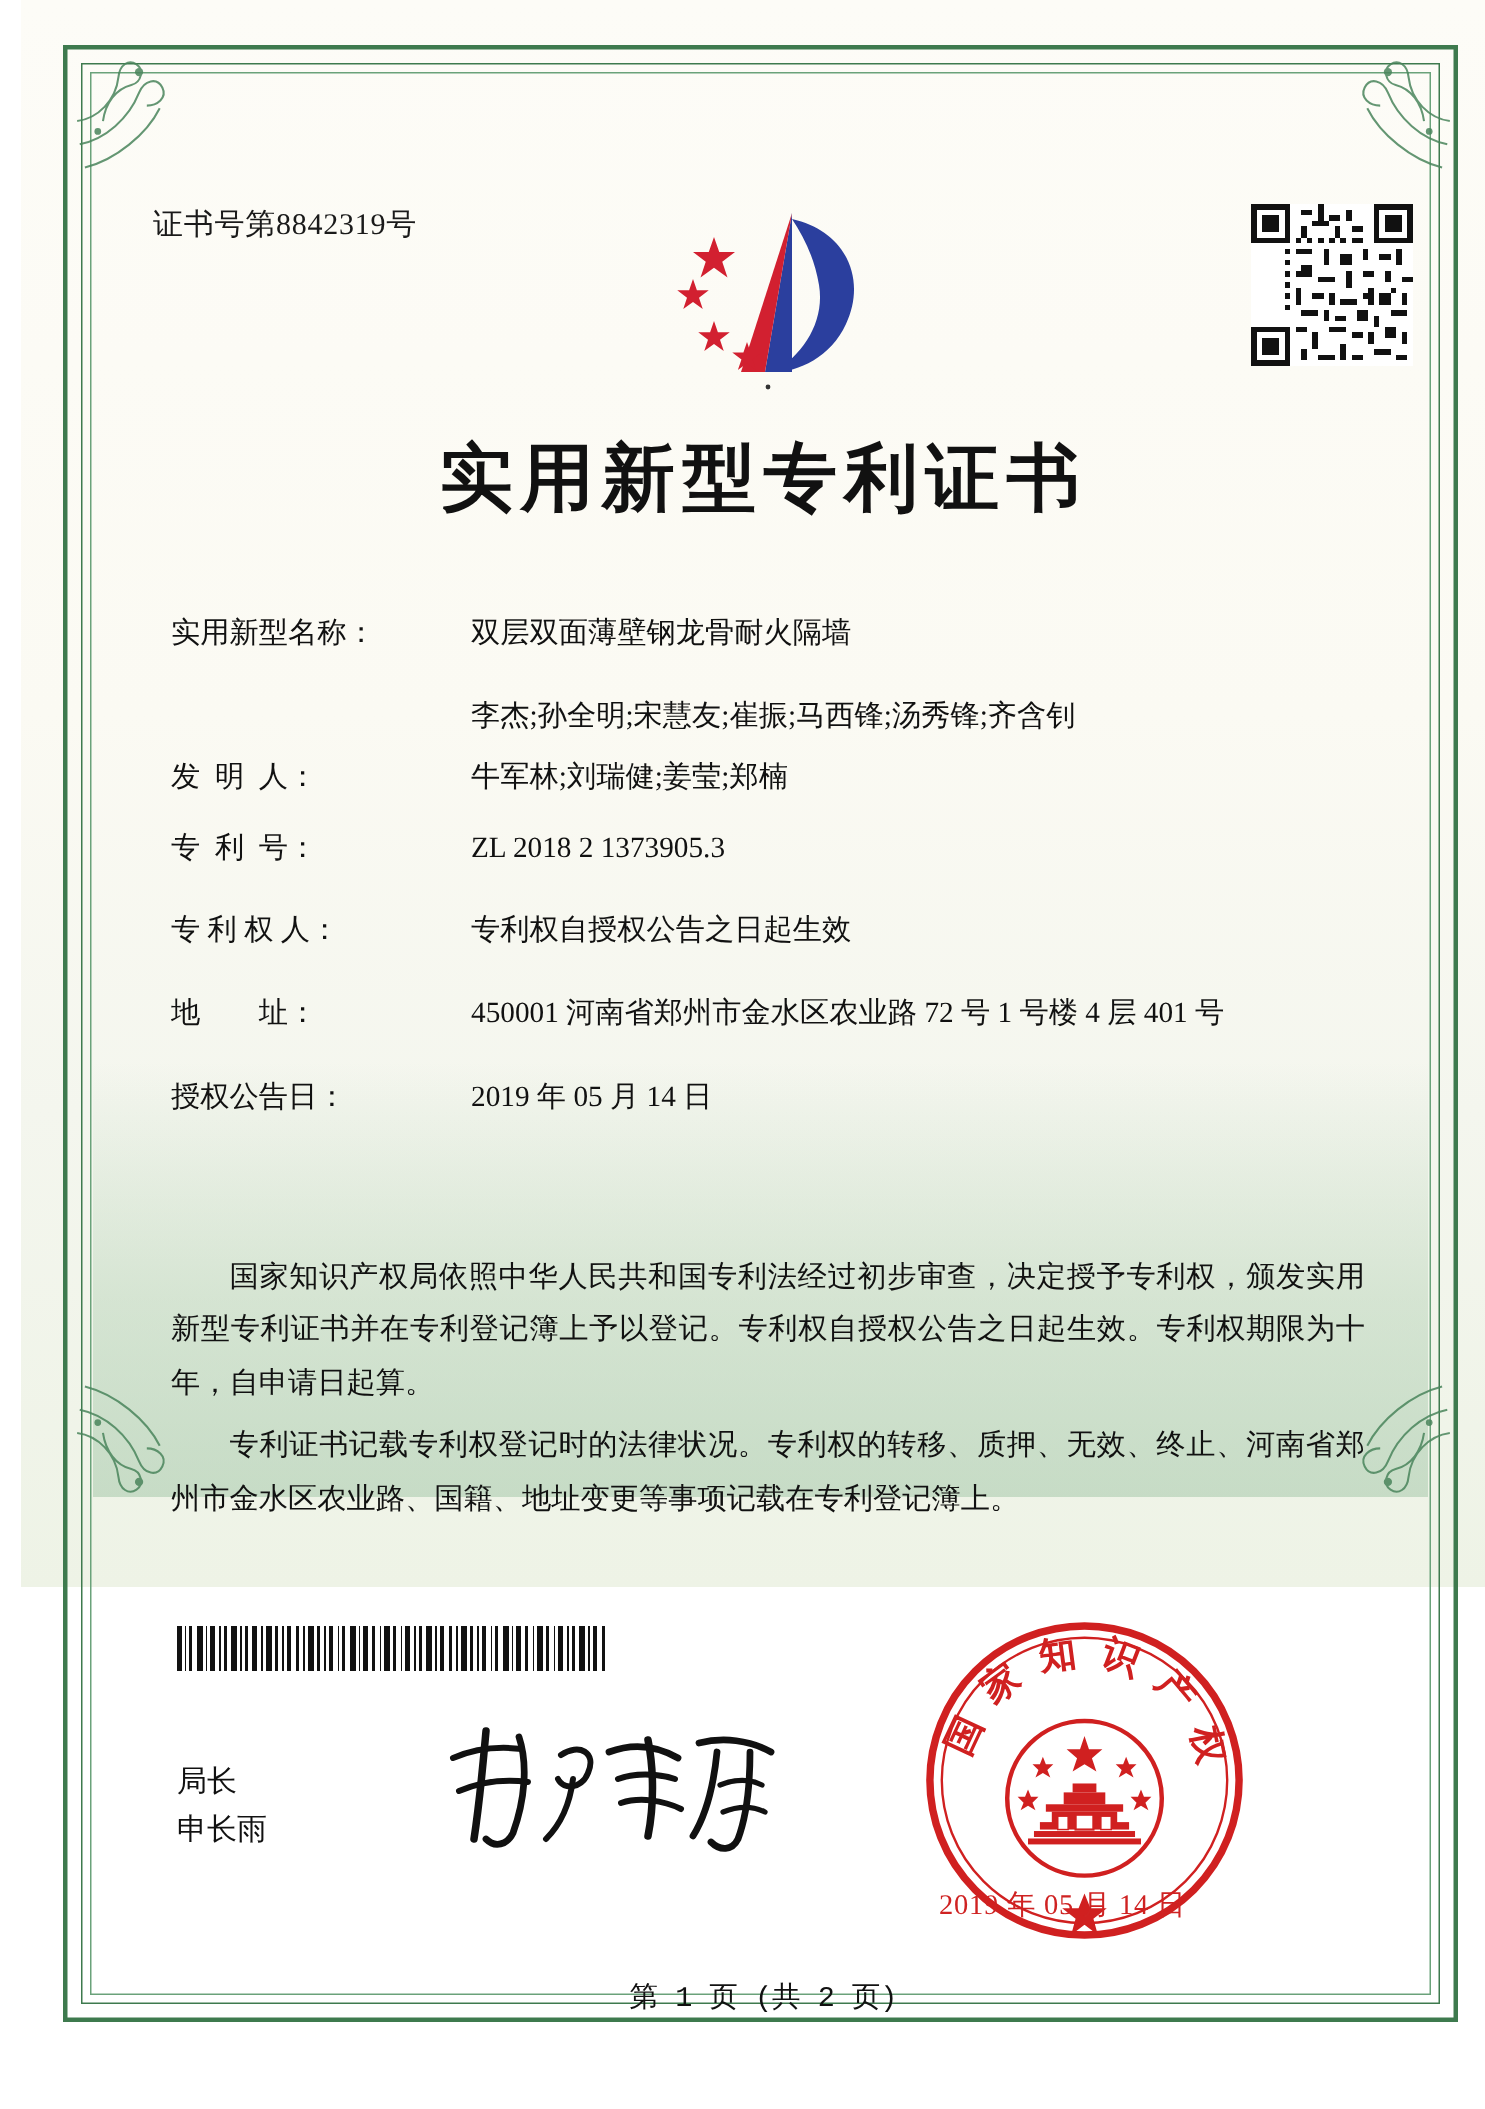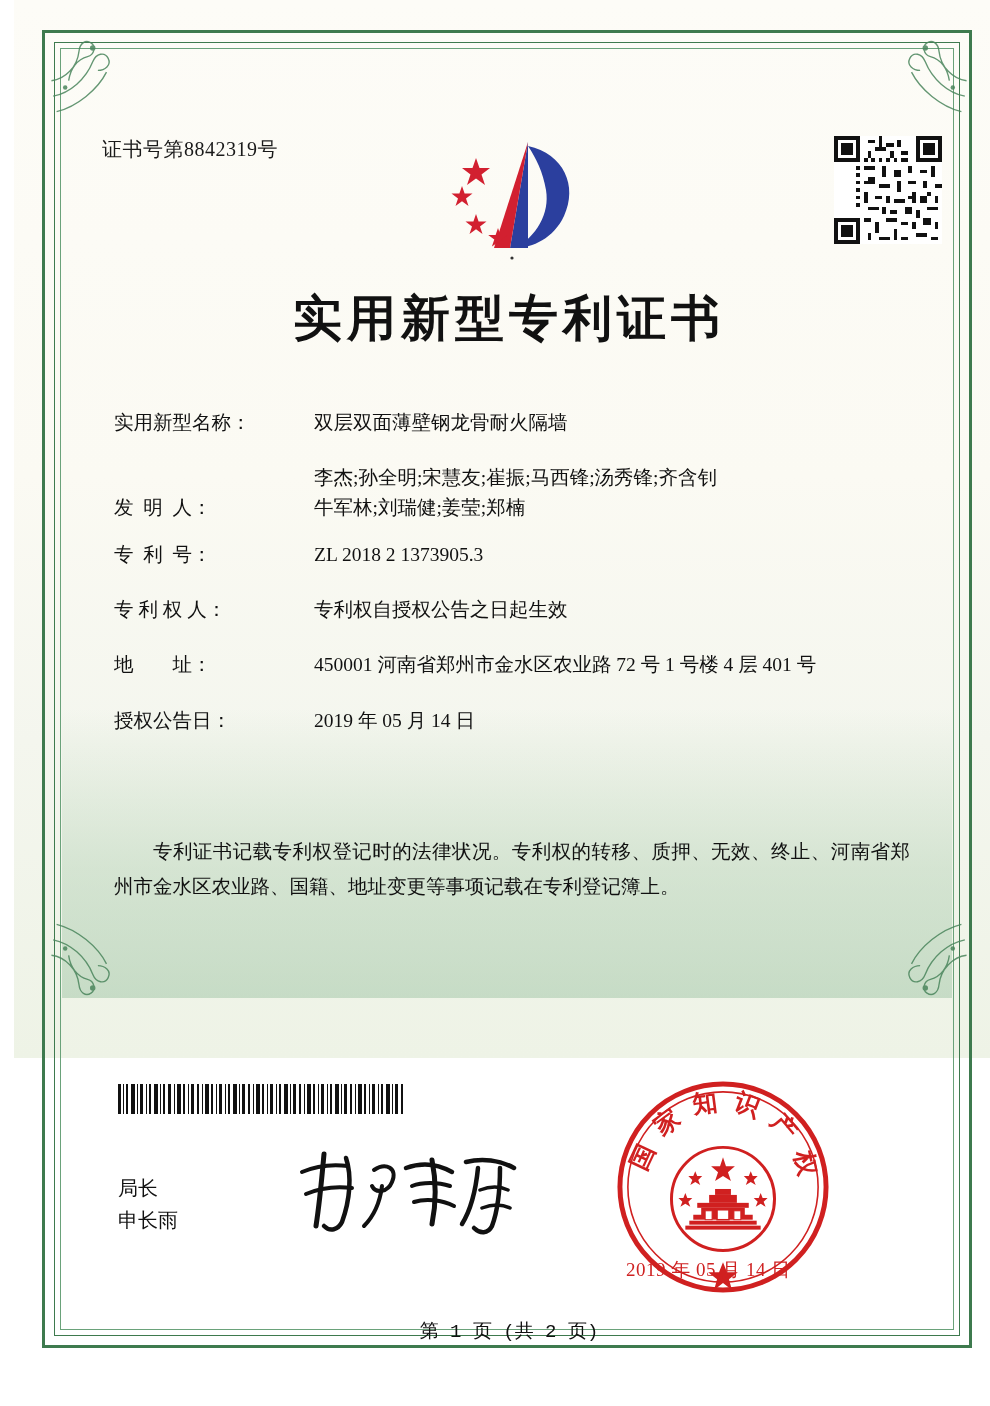--- a/index.html
+++ b/index.html
@@ -117,21 +117,21 @@
     margin-bottom: 26px;
     line-height: 1.5;
     gap: 48px;
   }
   .label {
     width: 152px;
     flex: 0 0 152px;
     white-space: pre;
   }
   .value { flex: 1; }
-  .value .line2 { display: block; }
+  .value .line2 { display: block; margin-top: 11px; }
 
   .row.inventors { margin-bottom: 18px; }
   .row.pub {
     margin-bottom: 18px;
   }
   .pub-right {
     margin-left: 48px;
     display: flex;
   }
   .pub-right .label2 {
@@ -404,20 +404,21 @@
     </div>
 
     <div class="row pub">
       <div class="label">授权公告日：</div>
       <div>2019 年 05 月 14 日</div>
     </div>
 
   </div>
 
   <div class="paras">
+    <p>国家知识产权局依照中华人民共和国专利法经过初步审查，决定授予专利权，颁发实用新型专利证书并在专利登记簿上予以登记。专利权自授权公告之日起生效。专利权期限为十年，自申请日起算。</p>
     <p>专利证书记载专利权登记时的法律状况。专利权的转移、质押、无效、终止、河南省郑州市金水区农业路、国籍、地址变更等事项记载在专利登记簿上。</p>
   </div>
 
   <div class="barcode">
     <svg viewBox="0 0 288 30" preserveAspectRatio="none" shape-rendering="crispEdges">
       <g fill="#111">
         <rect x="0" y="0" width="3" height="30"></rect>
           <rect x="5" y="0" width="1" height="30"></rect>
         <rect x="8" y="0" width="2" height="30"></rect>
           <rect x="13" y="0" width="4" height="30"></rect>

